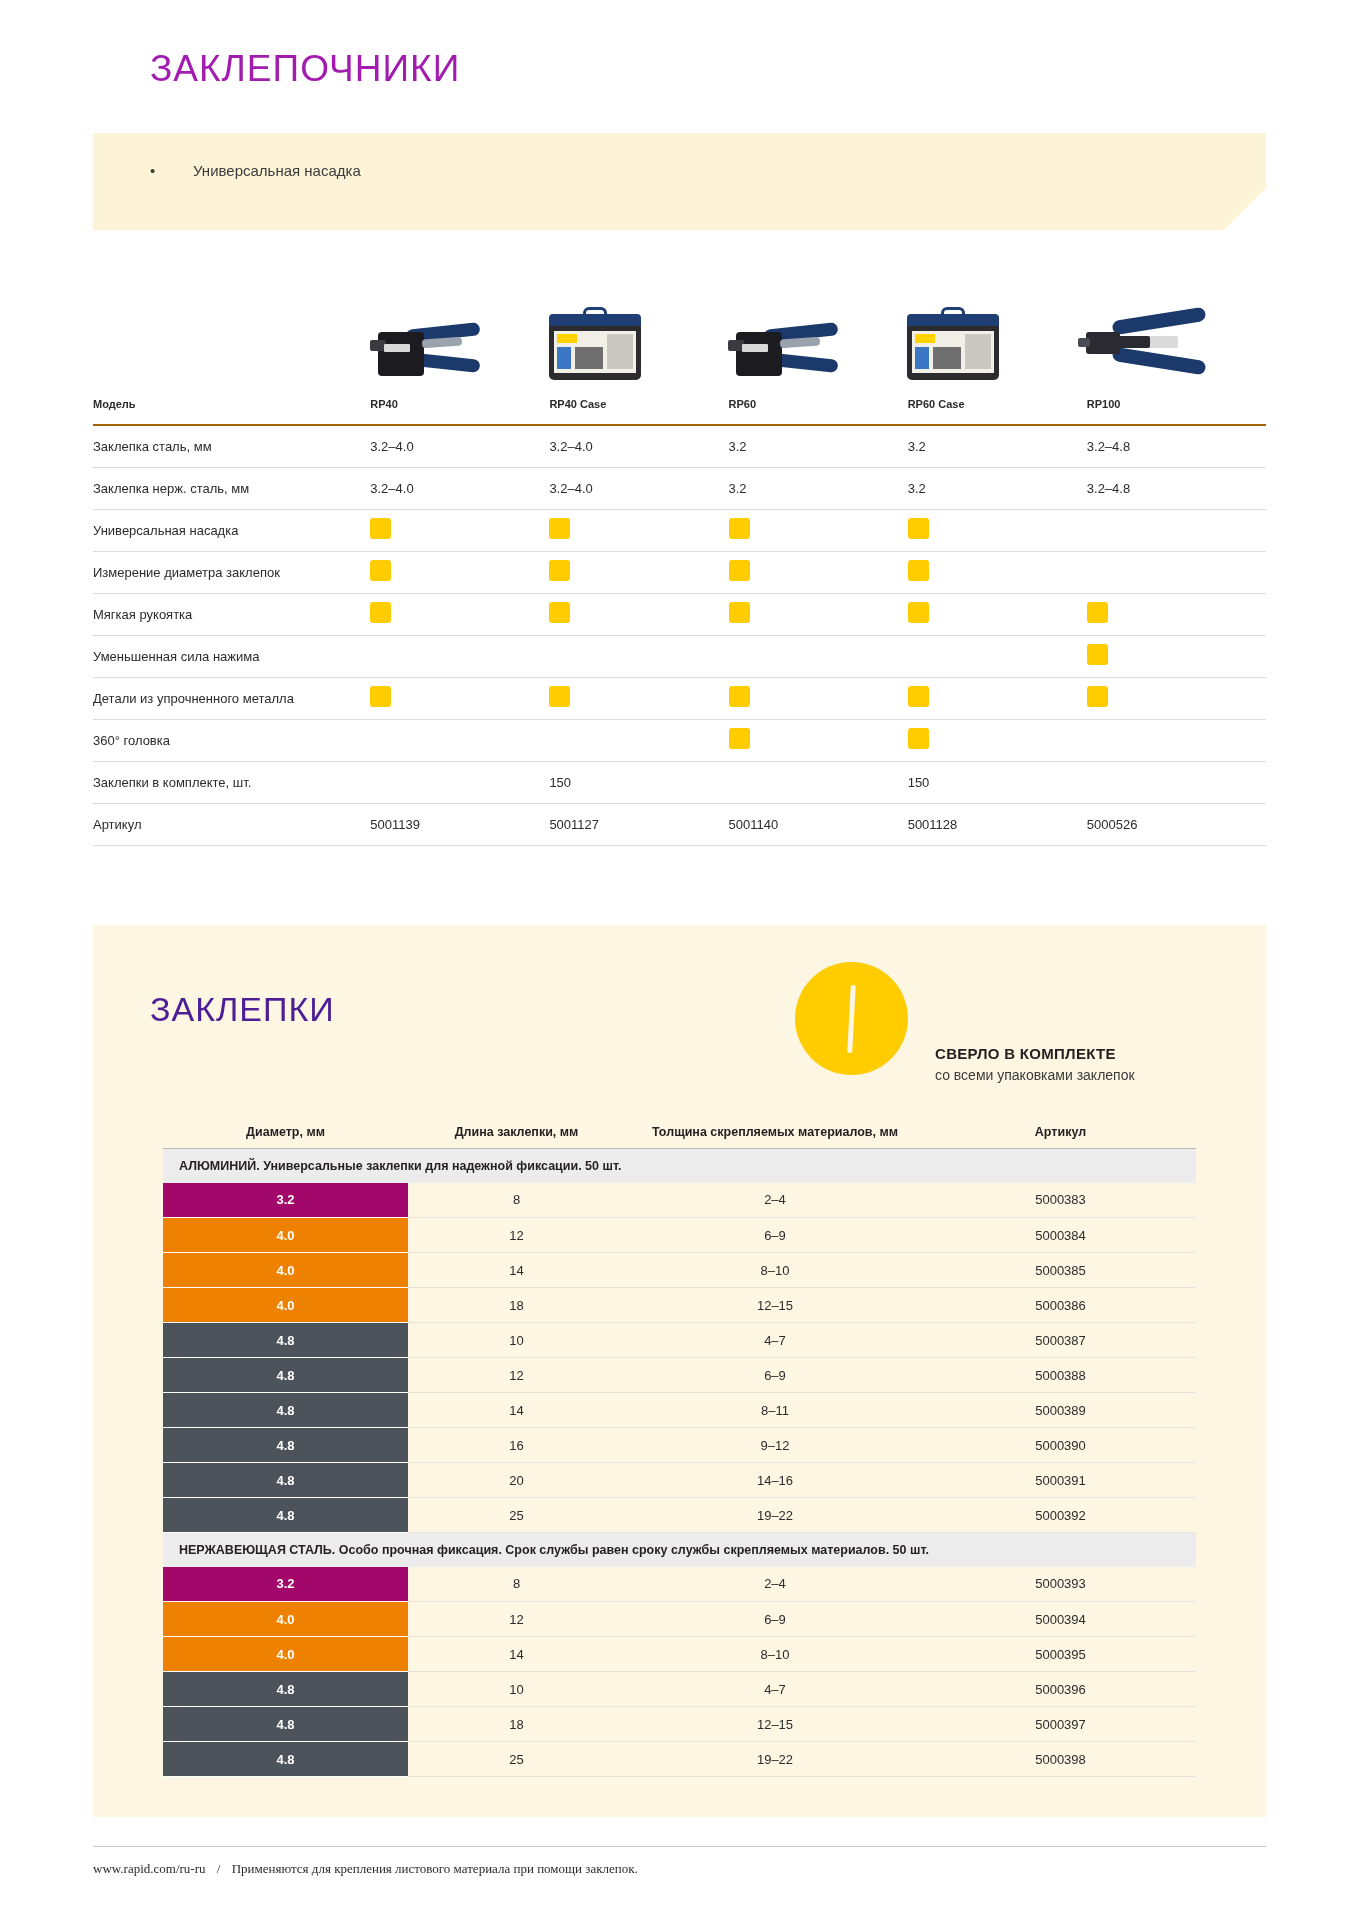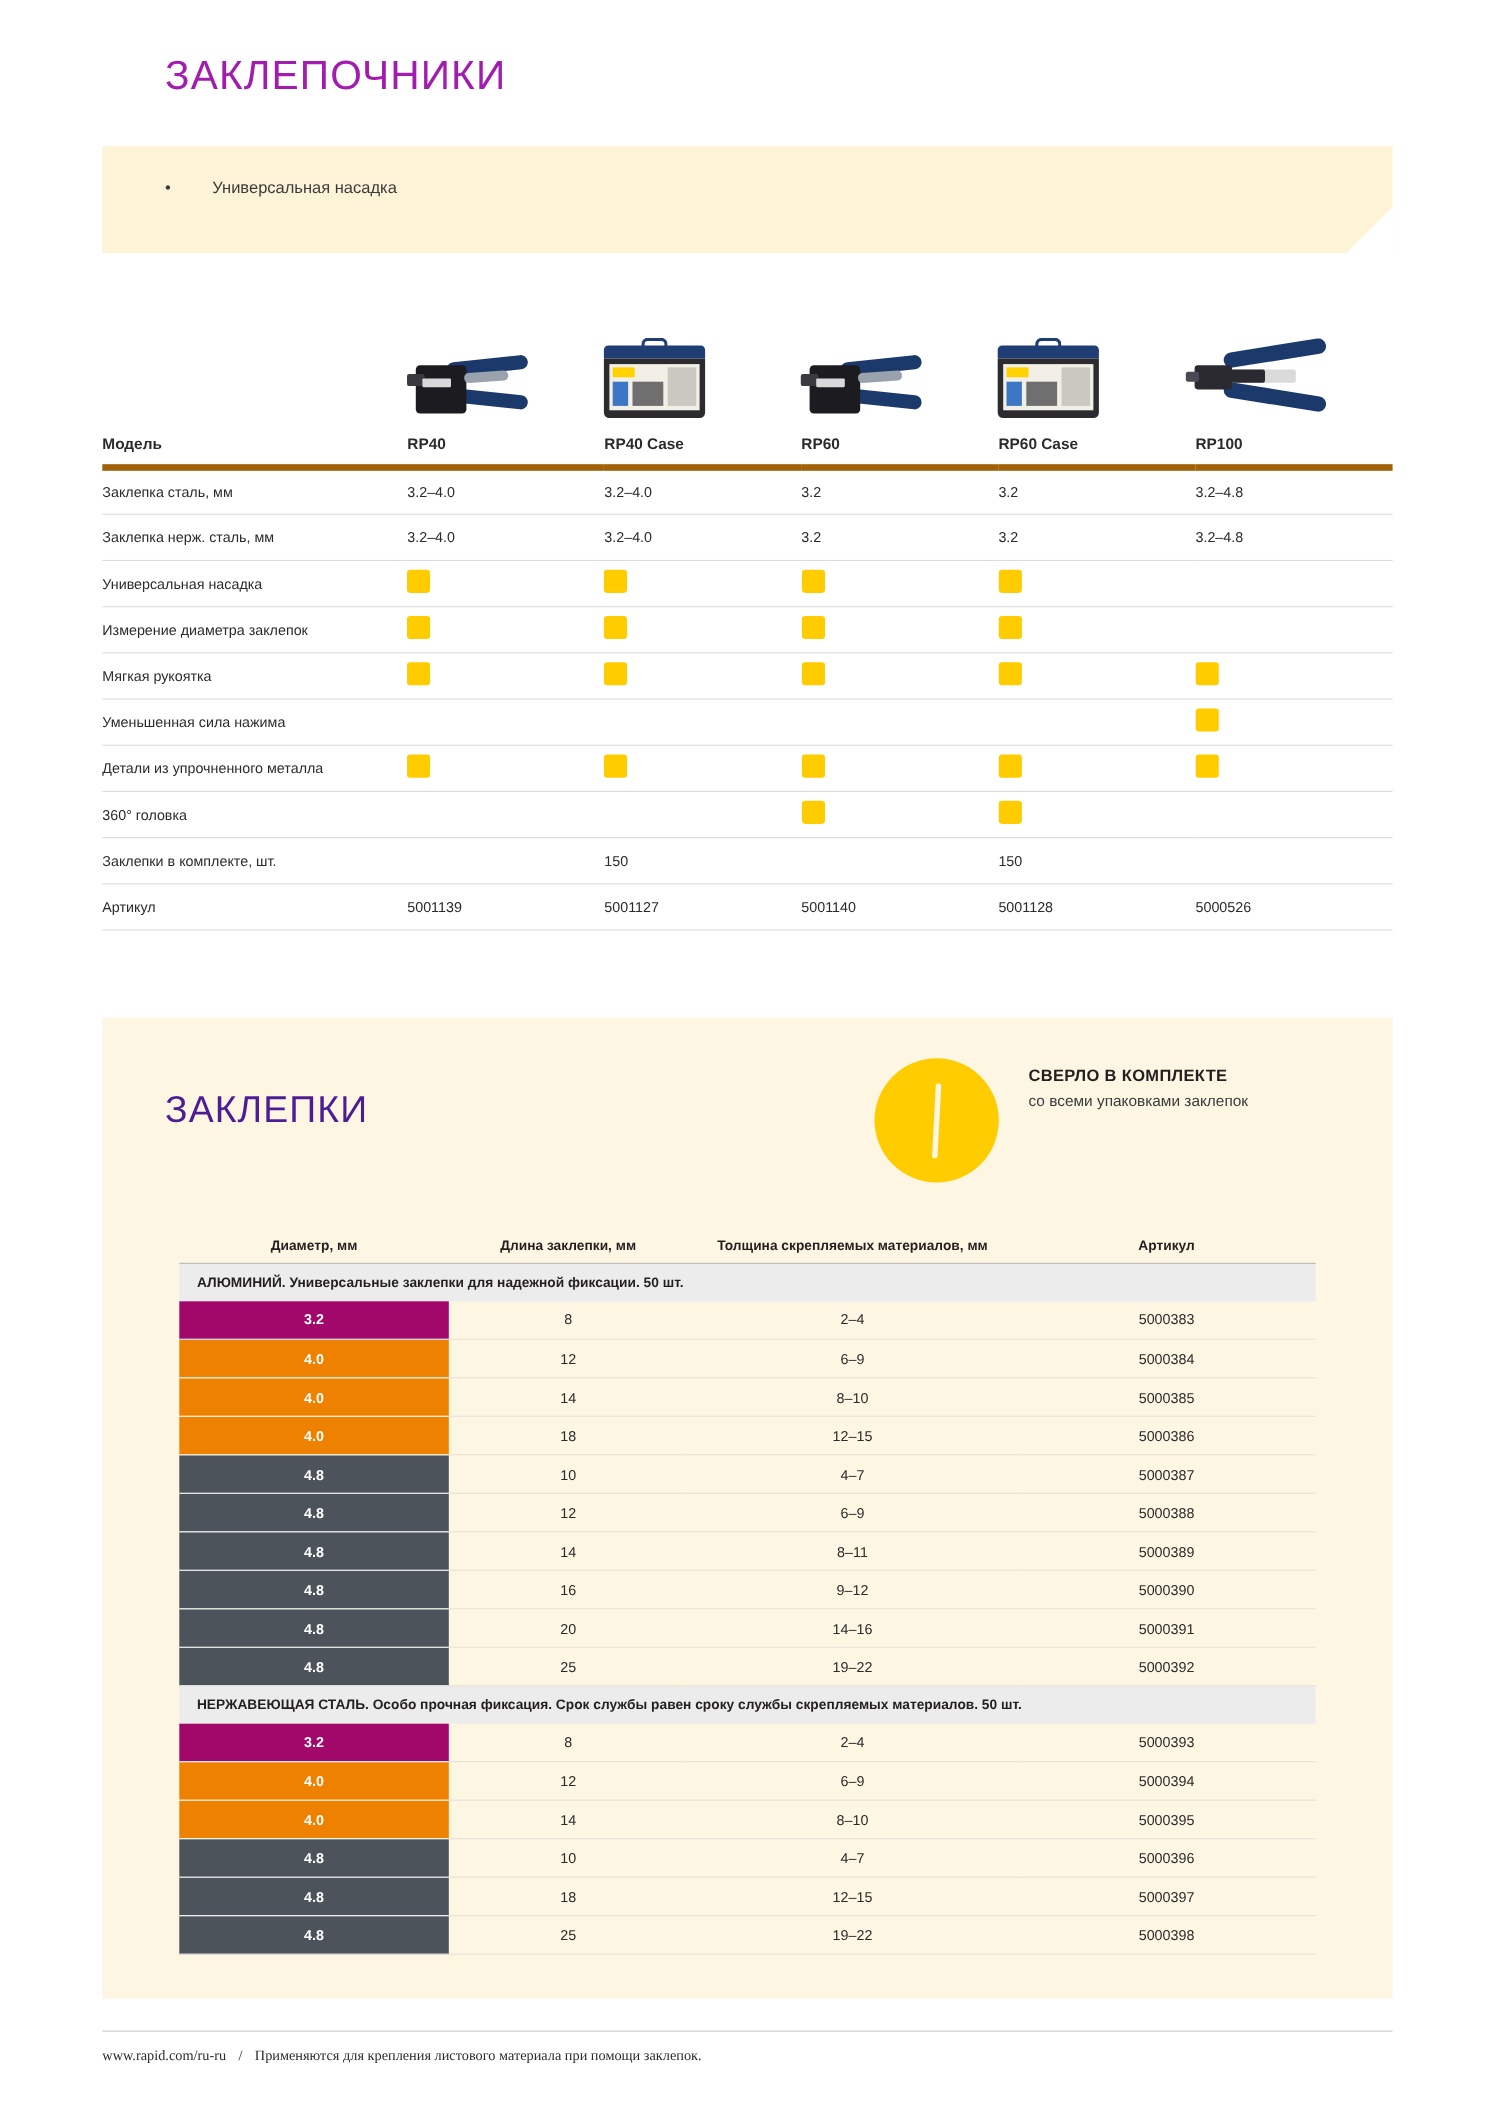--- a/index.html
+++ b/index.html
@@ -179,22 +179,22 @@
   }
   .spec td {
     border-bottom: 1px solid #dcdcdc;
     padding: 0;
     height: 42px;
     vertical-align: middle;
     color: #2b2b2b;
   }
   .spec tr.head td {
     font-weight: bold;
-    border-bottom: 6px solid #a16207;
-    font-size: 14px;
+    border-bottom: 2px solid #a16207;
+    font-size: 11px;
   }
   .spec .c0 { width: 277px; padding-left: 0px; }
   .spec .cc { width: 179px; }
   .tick {
     display: inline-block;
     width: 21px; height: 21px;
     background: #ffcc00;
     border-radius: 3px;
   }
 
@@ -228,21 +228,21 @@
     left: 849px;
     top: 985px;
     width: 5px; height: 68px;
     background: #fdf6e3;
     border-radius: 2px;
     transform: skewX(-3deg);
   }
   .drill-text {
     position: absolute;
     left: 935px;
-    top: 970px;
+    top: 1045px;
     width: 300px;
   }
   .drill-text .t1 { font-size: 15px; font-weight: bold; color:#231f20; letter-spacing:.3px; }
   .drill-text .t2 { font-size: 14px; color:#3b3b3b; margin-top: 5px; }
 
   
   .riv {
     position: absolute;
     left: 163px;
     top: 1125px;

